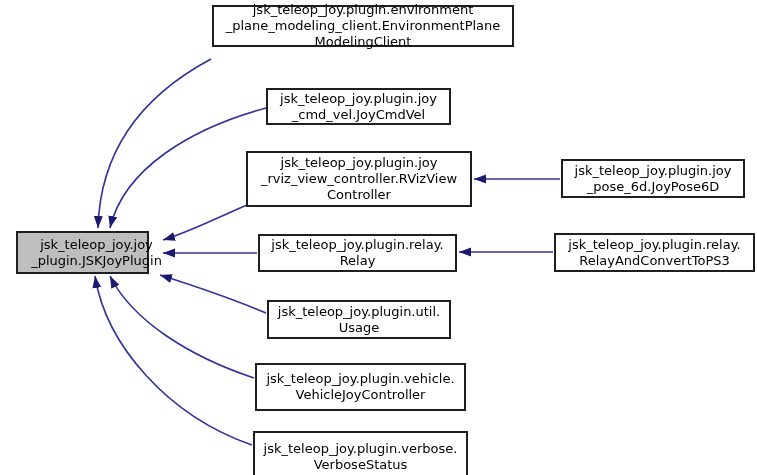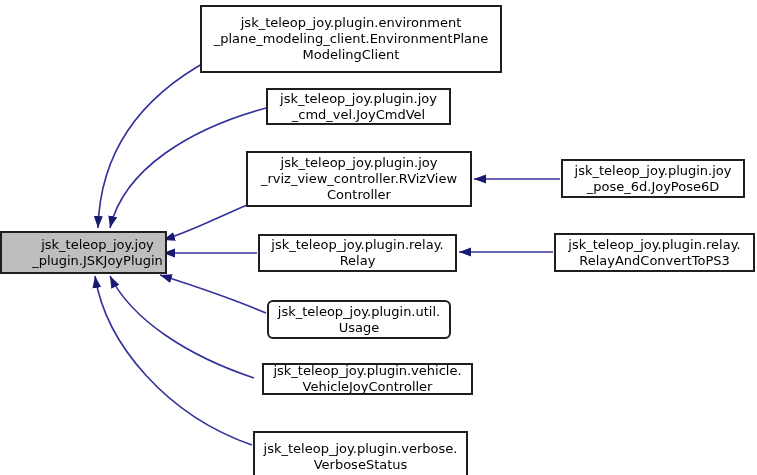--- a/index.html
+++ b/index.html
@@ -59,45 +59,45 @@
       <path d="M 247 205 C 212 220, 192 231, 163 240" marker-end="url(#arrow)"></path>
       <path d="M 257 253 L 163 253" marker-end="url(#arrow)"></path>
       <path d="M 266 313 C 228 297, 198 287, 160 275" marker-end="url(#arrow)"></path>
       <path d="M 254 378 C 188 356, 132 320, 110 276" marker-end="url(#arrow)"></path>
       <path d="M 252 445 C 168 416, 106 345, 95 276" marker-end="url(#arrow)"></path>
       <path d="M 560 179 L 474 179" marker-end="url(#arrow)"></path>
       <path d="M 553 252 L 459 252" marker-end="url(#arrow)"></path>
     </g>
   </svg>
 
-  <div class="node highlight" style="left:0; top:231px; width:167px; height:43px;padding-left:28px;">jsk_teleop_joy.joy
+  <div class="node highlight" style="left:16px; top:231px; width:133px; height:43px;padding-left:28px;">jsk_teleop_joy.joy
 _plugin.JSKJoyPlugin</div>
 
-  <div class="node" style="left:200px; top:5px; width:302px; height:68px;">jsk_teleop_joy.plugin.environment
+  <div class="node" style="left:212px; top:5px; width:302px; height:42px;">jsk_teleop_joy.plugin.environment
 _plane_modeling_client.EnvironmentPlane
 ModelingClient</div>
 
   <div class="node" style="left:266px; top:88px; width:185px; height:37px;">jsk_teleop_joy.plugin.joy
 _cmd_vel.JoyCmdVel</div>
 
   <div class="node" style="left:246px; top:151px; width:226px; height:56px;">jsk_teleop_joy.plugin.joy
 _rviz_view_controller.RVizView
 Controller</div>
 
   <div class="node" style="left:561px; top:159px; width:184px; height:39px;">jsk_teleop_joy.plugin.joy
 _pose_6d.JoyPose6D</div>
 
   <div class="node" style="left:258px; top:234px; width:199px; height:38px;">jsk_teleop_joy.plugin.relay.
 Relay</div>
 
   <div class="node" style="left:554px; top:233px; width:201px; height:39px;">jsk_teleop_joy.plugin.relay.
 RelayAndConvertToPS3</div>
 
-  <div class="node" style="left:267px; top:300px; width:184px; height:39px;border-radius:6px;">jsk_teleop_joy.plugin.util.
+  <div class="node" style="left:267px; top:300px; width:184px; height:39px;">jsk_teleop_joy.plugin.util.
 Usage</div>
 
-  <div class="node" style="left:262px; top:363px; width:211px; height:32px;">jsk_teleop_joy.plugin.vehicle.
+  <div class="node" style="left:255px; top:363px; width:211px; height:48px;">jsk_teleop_joy.plugin.vehicle.
 VehicleJoyController</div>
 
   <div class="node" style="left:253px; top:431px; width:215px; height:52px;">jsk_teleop_joy.plugin.verbose.
 VerboseStatus</div>
 
 </div>
 
 </body></html>

